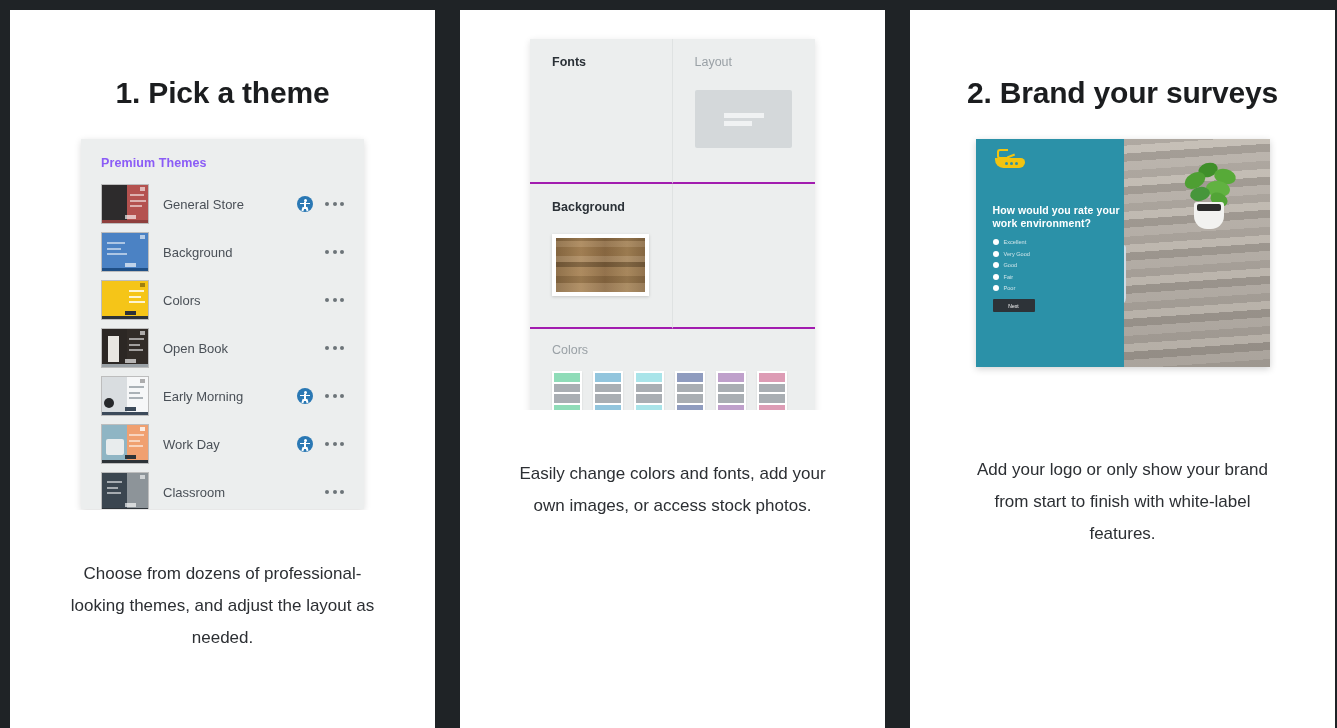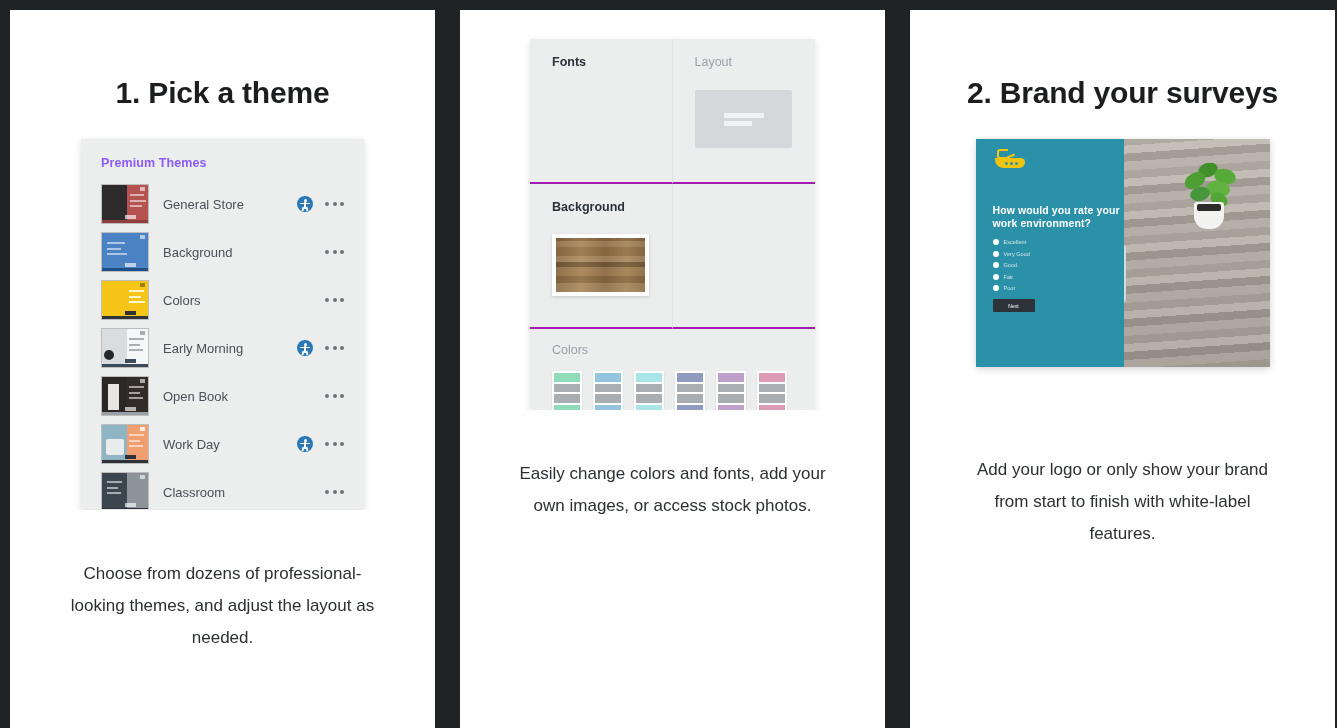--- a/index.html
+++ b/index.html
@@ -311,20 +311,41 @@
           <div class="a11y-spacer"></div>
           <div class="dots-btn">
               <span></span>
               <span></span>
               <span></span>
             </div>
         </div>
 
         <div class="theme-row">
           <div class="thumb">
+            <div class="tcol-l" style="background:#2c2724"></div>
+            <div class="tcol-r" style="background:#322c28"></div>
+            <div class="tlogo"></div>
+            <div style="position:absolute;left:6px;top:7px;width:11px;height:26px;background:#e9e6e1"></div>
+            <div class="tline" style="left:27px;top:9px;width:15px"></div>
+            <div class="tline" style="left:27px;top:15px;width:11px"></div>
+            <div class="tline" style="left:27px;top:20px;width:14px"></div>
+            <div class="tbtn"></div>
+            <div class="tbar" style="background:#9aa1a6"></div>
+          </div>
+          <div class="theme-name">Open Book</div>
+          <div class="a11y-spacer"></div>
+          <div class="dots-btn">
+              <span></span>
+              <span></span>
+              <span></span>
+            </div>
+        </div>
+
+        <div class="theme-row">
+          <div class="thumb">
             <div class="tcol-l" style="background:#d9dde0"></div>
             <div class="tcol-r" style="background:#f6f7f8"></div>
             <div style="position:absolute;left:2px;top:21px;width:10px;height:10px;border-radius:50%;background:#26282b"></div>
             <div class="tlogo" style="background:rgba(0,0,0,0.3)"></div>
             <div class="tline" style="left:27px;top:9px;width:15px;background:#aab1b6"></div>
             <div class="tline" style="left:27px;top:15px;width:11px;background:#aab1b6"></div>
             <div class="tline" style="left:27px;top:20px;width:14px;background:#aab1b6"></div>
             <div class="tbtn" style="background:#3c4a5a"></div>
             <div class="tbar" style="background:#3c4a5a"></div>
           </div>
@@ -338,41 +359,20 @@
           </div>
           <div class="dots-btn">
               <span></span>
               <span></span>
               <span></span>
             </div>
         </div>
 
         <div class="theme-row">
           <div class="thumb">
-            <div class="tcol-l" style="background:#2c2724"></div>
-            <div class="tcol-r" style="background:#322c28"></div>
-            <div class="tlogo"></div>
-            <div style="position:absolute;left:6px;top:7px;width:11px;height:26px;background:#e9e6e1"></div>
-            <div class="tline" style="left:27px;top:9px;width:15px"></div>
-            <div class="tline" style="left:27px;top:15px;width:11px"></div>
-            <div class="tline" style="left:27px;top:20px;width:14px"></div>
-            <div class="tbtn"></div>
-            <div class="tbar" style="background:#9aa1a6"></div>
-          </div>
-          <div class="theme-name">Open Book</div>
-          <div class="a11y-spacer"></div>
-          <div class="dots-btn">
-              <span></span>
-              <span></span>
-              <span></span>
-            </div>
-        </div>
-
-        <div class="theme-row">
-          <div class="thumb">
             <div class="tcol-l" style="background:#8fb5c4"></div>
             <div class="tcol-r" style="background:#f0a070"></div>
             <div style="position:absolute;left:4px;top:14px;width:18px;height:16px;background:#e8eced;border-radius:2px"></div>
             <div class="tlogo" style="background:rgba(255,255,255,0.8)"></div>
             <div class="tline" style="left:27px;top:9px;width:15px"></div>
             <div class="tline" style="left:27px;top:15px;width:11px"></div>
             <div class="tline" style="left:27px;top:20px;width:14px"></div>
             <div class="tbtn" style="background:#2d3338"></div>
             <div class="tbar" style="background:#2d3338"></div>
           </div>

